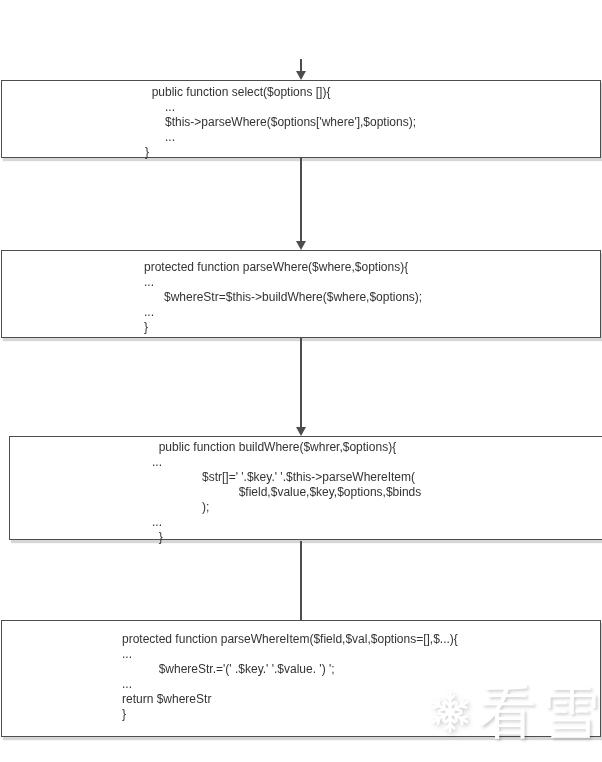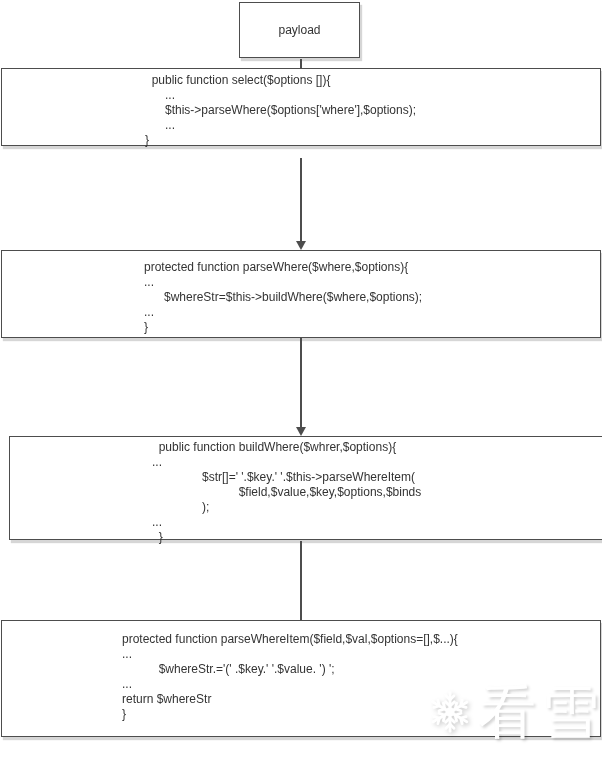--- a/index.html
+++ b/index.html
@@ -15,21 +15,21 @@
   }
   .payload-node {
     left:239px; top:2px; width:121px; height:56px;
     display:flex; align-items:center; justify-content:center;
   }
   .payload-label { font-size:12px; color:#333; }
   .code {
     margin:0; font-family:"Liberation Sans", sans-serif;
     font-size:12px; line-height:15px; color:#333; white-space:pre;
   }
-  .box-select        { left:1px; top:68px;  width:600px; height:78px;  padding:4px 0 0 143px; }
+  .box-select        { left:1px; top:80px;  width:600px; height:78px;  padding:4px 0 0 143px; }
   .box-parsewhere    { left:1px; top:250px; width:600px; height:88px;  padding:9px 0 0 142px; }
   .box-buildwhere    { left:9px; top:436px; width:600px; height:104px; padding:3px 0 0 142px; }
   .box-parsewhereitem{ left:1px; top:620px; width:600px; height:117px; padding:11px 0 0 120px; }
 
   .arrow { position:absolute; width:12px; }
   .arrow-line {
     position:absolute; left:50%; top:0; bottom:7px;
     width:1.5px; margin-left:-0.75px; background:#4d4d4d;
   }
   .arrow-head {
@@ -53,23 +53,20 @@
     font-size:58px; line-height:1; color:#ffffff; letter-spacing:5px;
     font-weight:400; text-shadow:2px 2px 3px rgba(0,0,0,0.18);
     white-space:nowrap;
   }
 </style>
 </head>
 <body>
 
 <div class="stage">
 
-  <div class="node payload-node">
-    <span class="payload-label">payload</span>
-  </div>
 
   <div class="arrow arrow-1">
     <div class="arrow-line"></div>
     <div class="arrow-head"></div>
   </div>
 
   <div class="node box-select">
     <pre class="code">  public function select($options []){
       ...
       $this-&gt;parseWhere($options['where'],$options);

